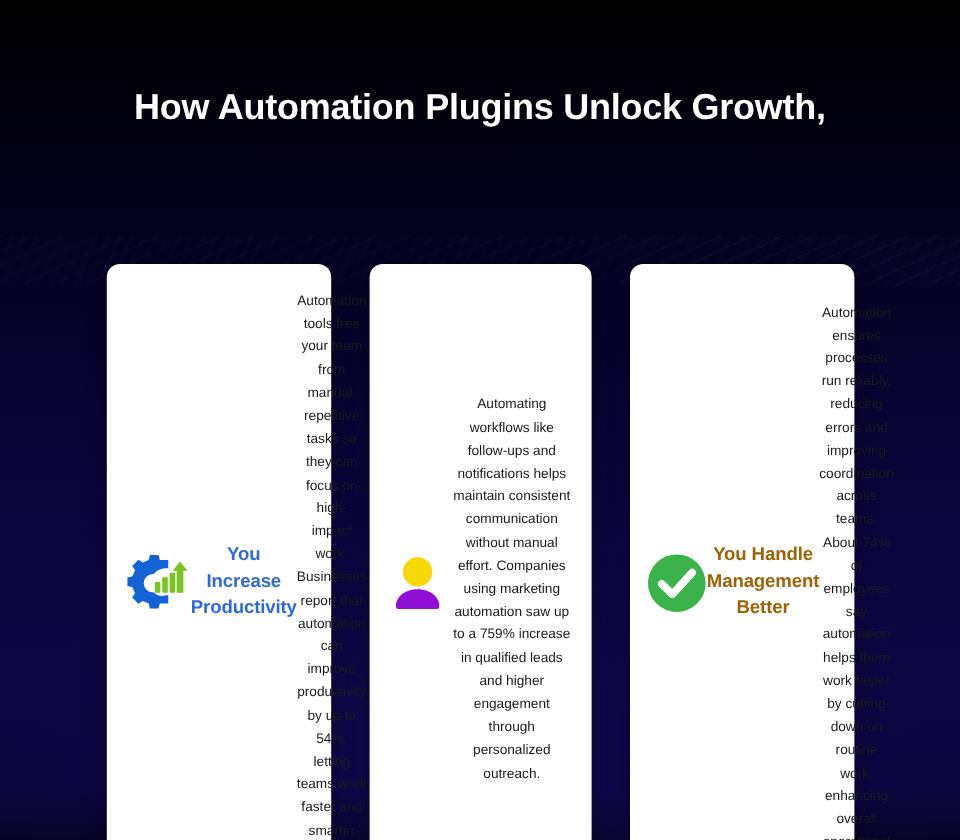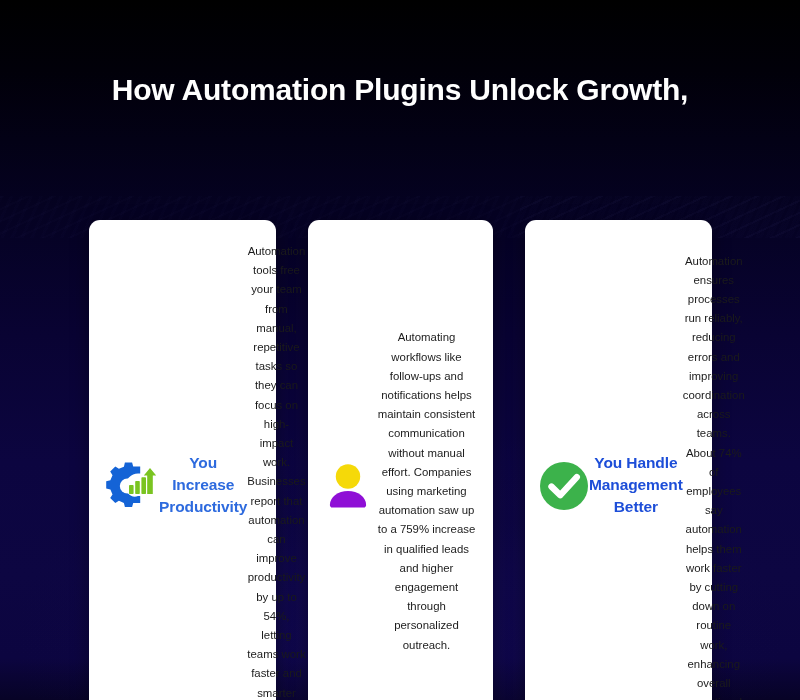--- a/index.html
+++ b/index.html
@@ -125,21 +125,21 @@
   .card-title {
     font-size: 15.5px;
     font-weight: 700;
     line-height: 22px;
     text-align: center;
     margin-bottom: 13px;
     letter-spacing: -0.1px;
   }
   .card-title.blue   { color: #2d6ade; }
   .card-title.purple { color: #9b28dd; }
-  .card-title.green  { color: #1d4ed8; }
+  .card-title.green  { color: #a16207; }
 
   .card-body {
     font-size: 11.4px;
     line-height: 19.2px;
     color: #1b1b1b;
     text-align: center;
   }
 </style>
 </head>
 <body>

